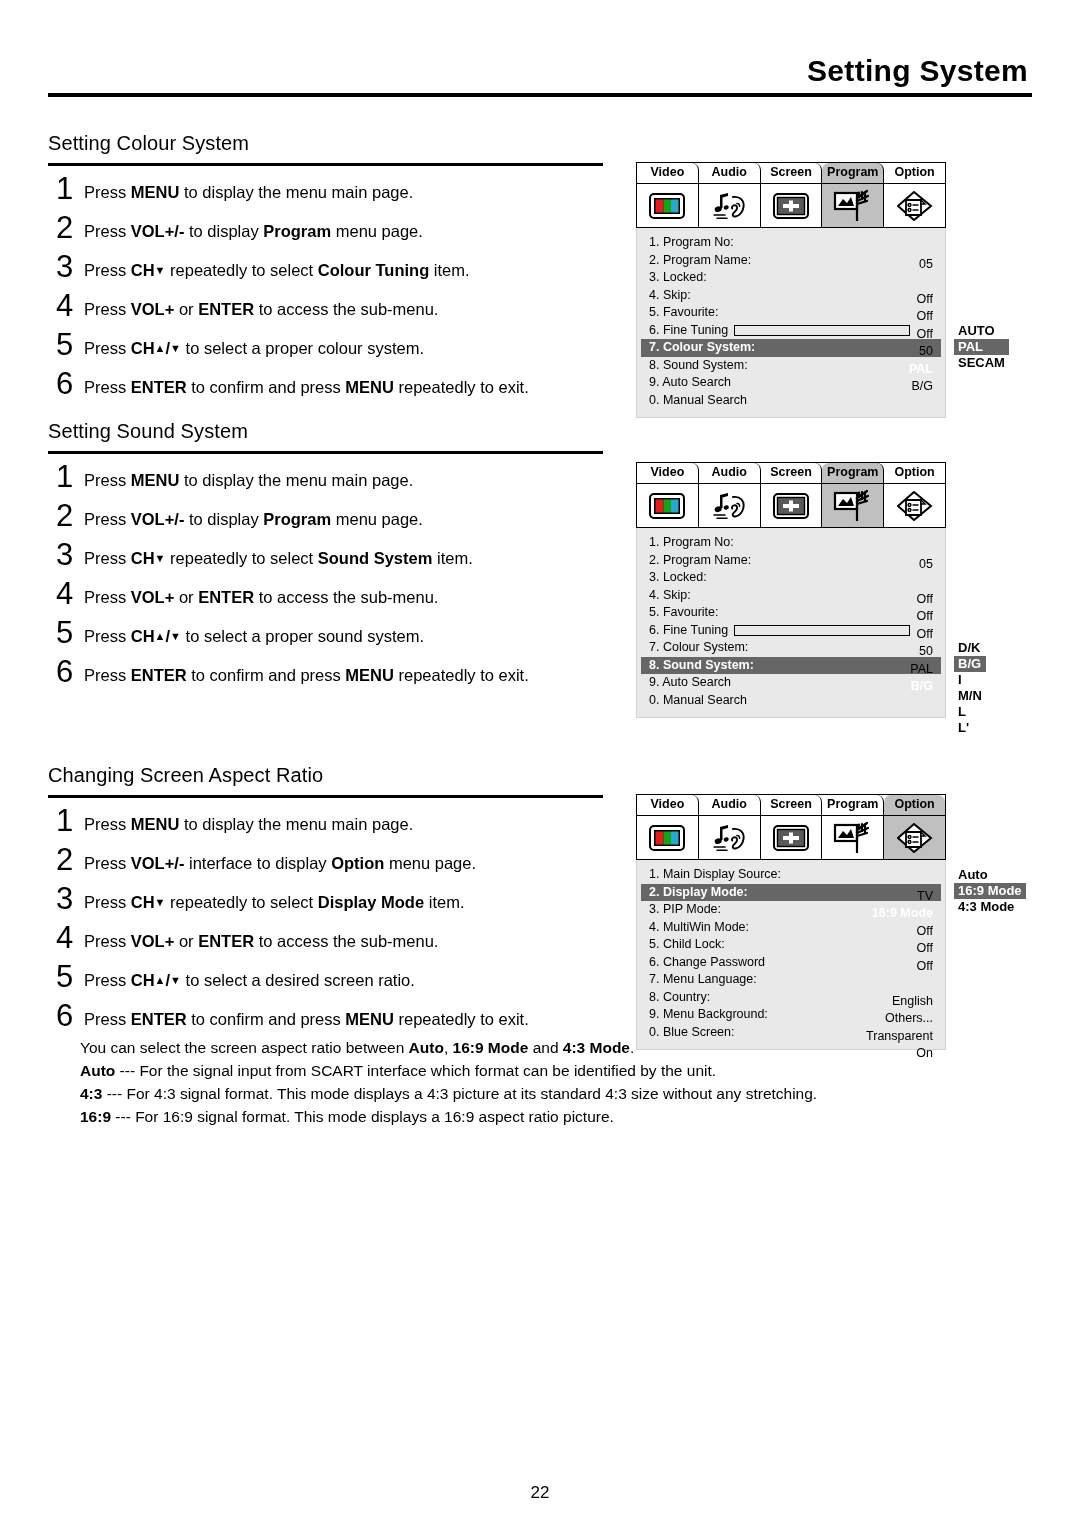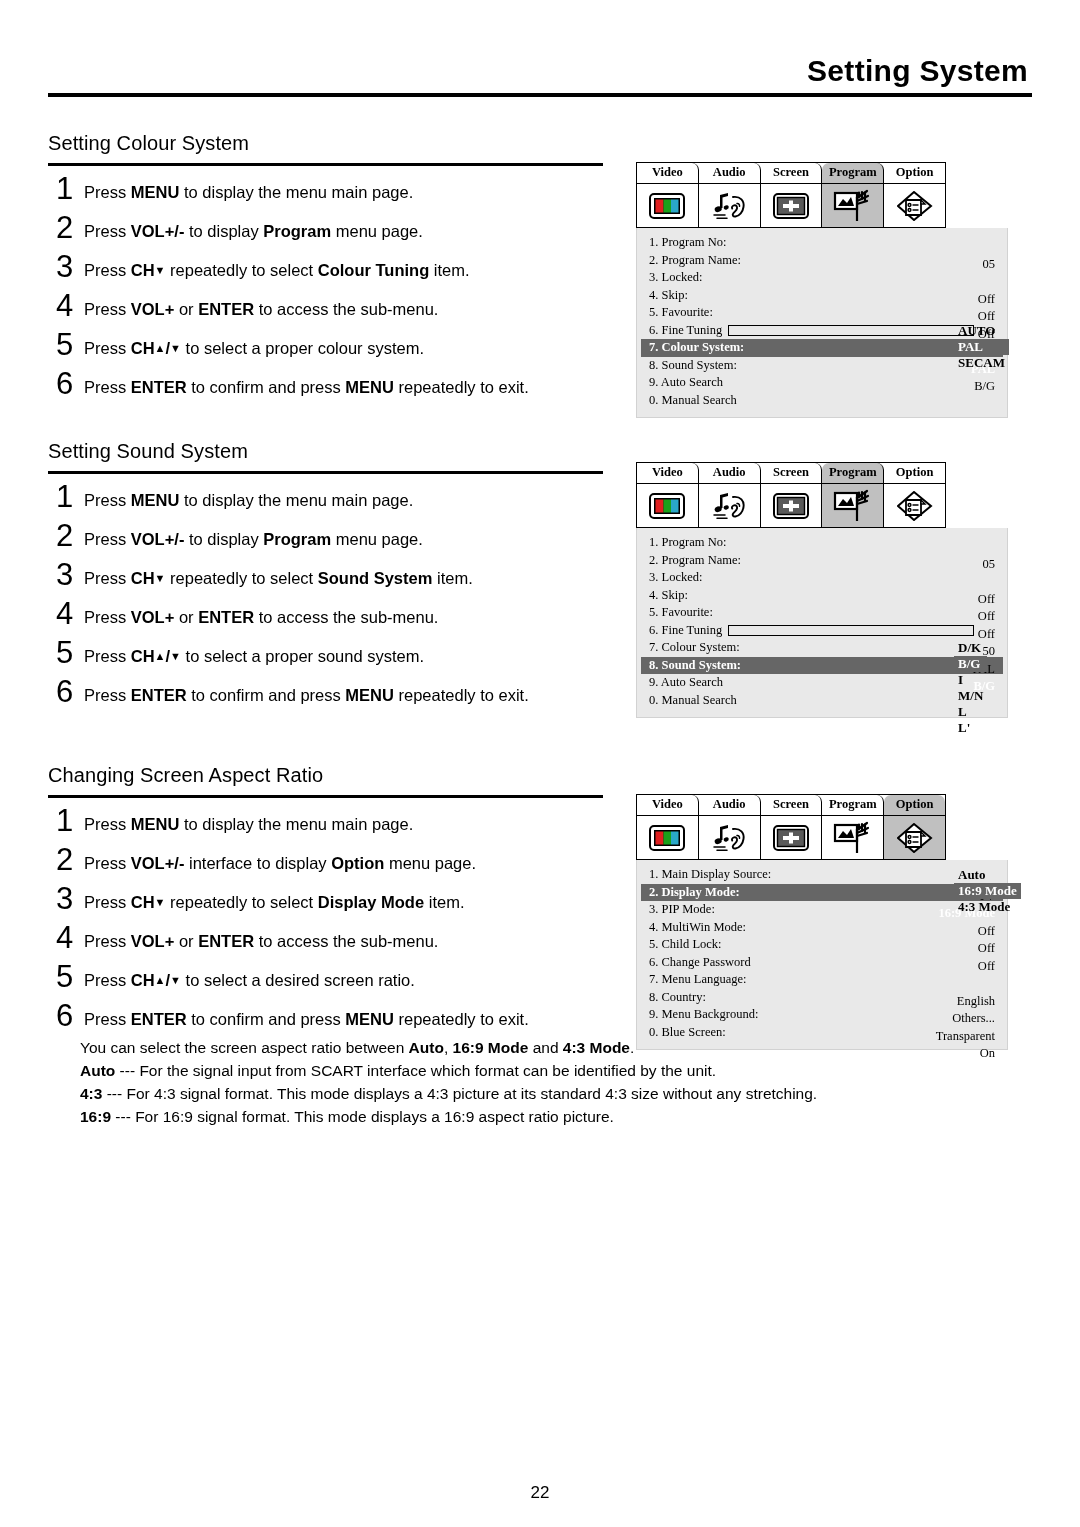--- a/index.html
+++ b/index.html
@@ -78,21 +78,20 @@
     font-size: 16.5px;
     line-height: 39px;
     white-space: nowrap;
   }
   .arw { font-size: 11px; vertical-align: 2px; letter-spacing: 0; }
 
   
   .osd {
     position: absolute;
     width: 310px;
-    font-family: Liberation Serif, serif;
   }
   .osd-tabs {
     display: flex;
     width: 310px;
     border: 1.6px solid #000;
     background: #fff;
     height: 22px;
   }
   .osd-tab {
     flex: 1;
@@ -120,21 +119,21 @@
     border-right: 1.6px solid #000;
     display: flex;
     align-items: center;
     justify-content: center;
     background: #fff;
   }
   .osd-icon-cell:last-child { border-right: none; }
   .osd-icon-cell.active { background: #c0c0c0; }
 
   .osd-body {
-    width: 372px;
+    width: 310px;
     background: #e9e9e9;
     border: 1px solid #d2d2d2;
     border-top: none;
     padding: 6px 8px 8px 8px;
   }
   .osd-row {
     display: flex;
     align-items: center;
     font-size: 12.5px;
     line-height: 17.5px;
@@ -235,21 +234,21 @@
         <div class="step">
           <div class="num">5</div>
           <div class="txt"><span>Press </span><span style="font-weight: bold;">CH</span><span class="arw" style="font-weight: bold;">▲</span><span style="font-weight: bold;">/</span><span class="arw" style="font-weight: bold;">▼</span><span> to select a proper colour system.</span></div>
         </div>
         <div class="step">
           <div class="num">6</div>
           <div class="txt"><span>Press </span><span style="font-weight: bold;">ENTER</span><span> to confirm and press </span><span style="font-weight: bold;">MENU</span><span> repeatedly to exit.</span></div>
         </div>
       </div>
     </div>
-  <div class="section" id="section-1" style="left:48px; top:436px;">
+  <div class="section" id="section-1" style="left:48px; top:416px;">
       <div class="section-head">
         <div class="section-title">Setting Sound System</div>
         <div class="section-rule"></div>
       </div>
       <div class="steps">
         <div class="step">
           <div class="num">1</div>
           <div class="txt"><span>Press </span><span style="font-weight: bold;">MENU</span><span> to display the menu main page.</span></div>
         </div>
         <div class="step">

